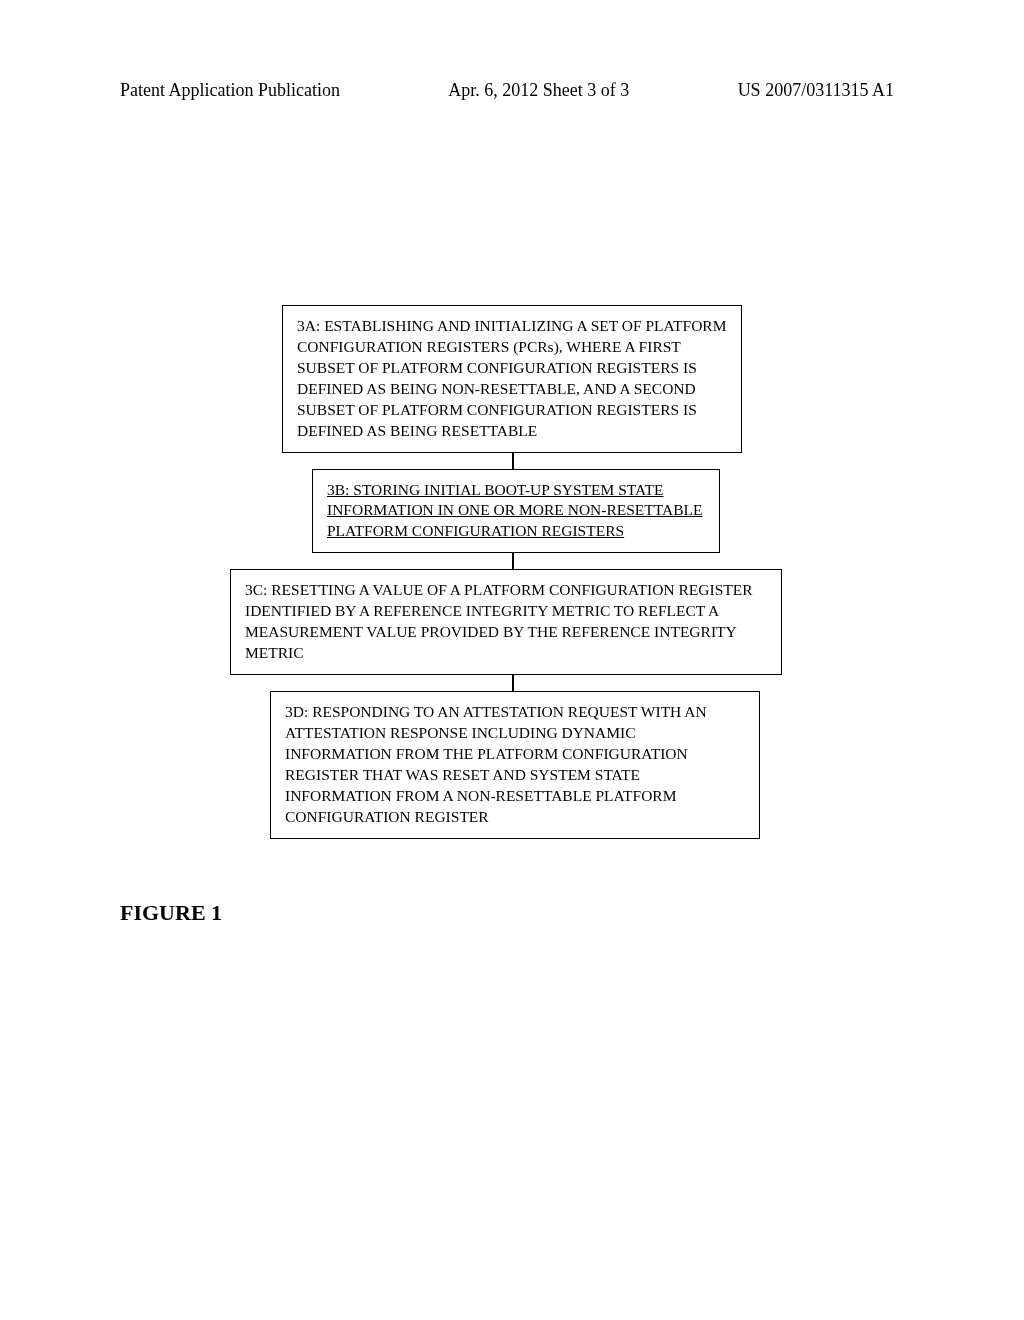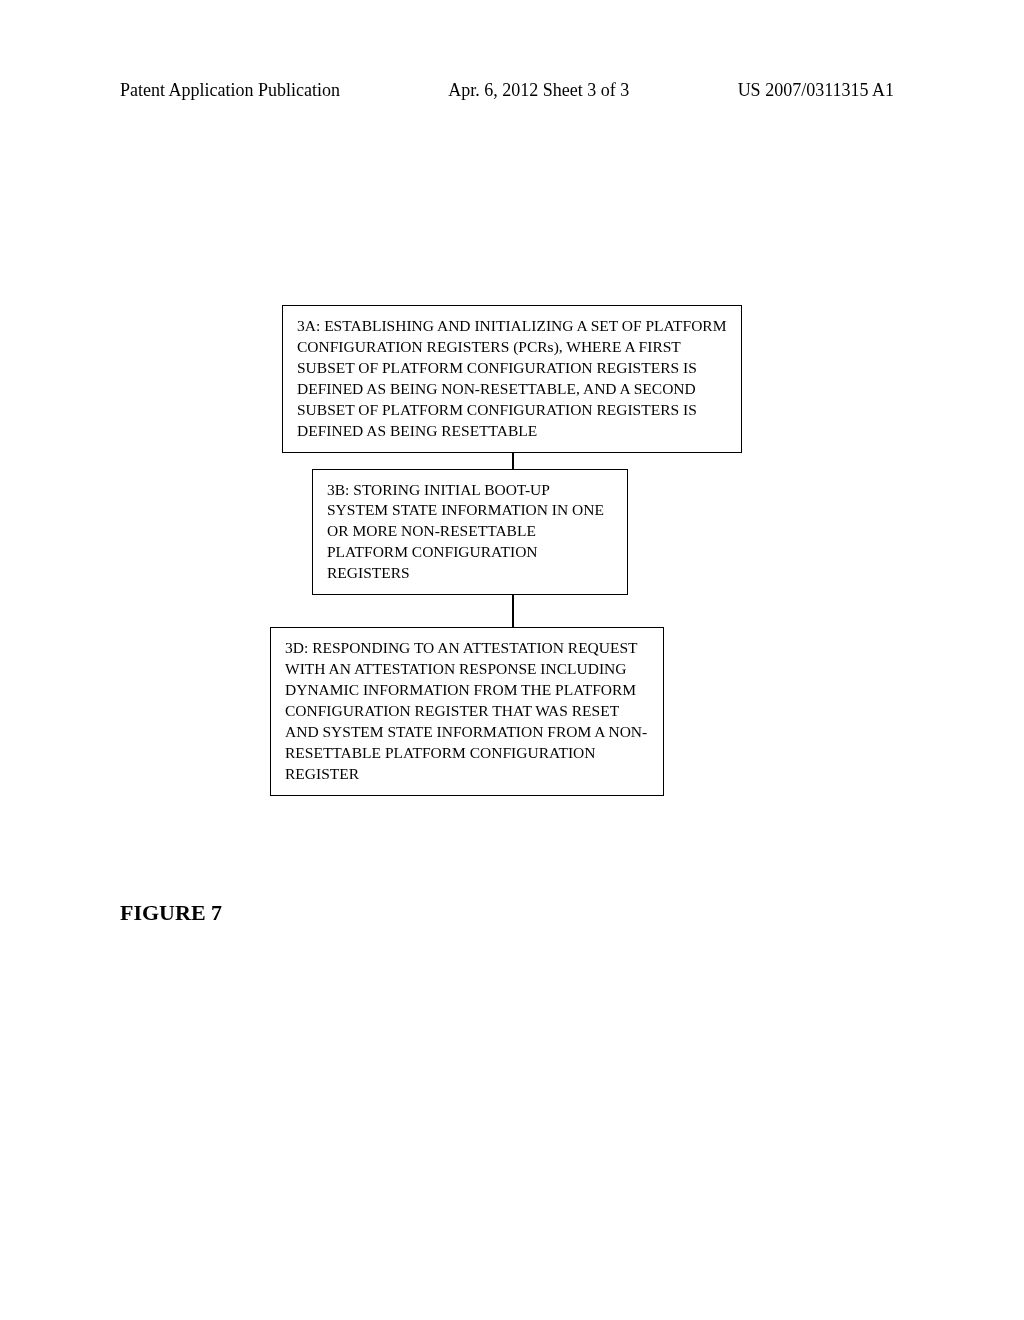--- a/index.html
+++ b/index.html
@@ -39,29 +39,30 @@
       line-height: 1.35;
       background: #fff;
       position: relative;
       margin: 0 auto;
     }
     .box-3a {
       width: 460px;
       margin-left: 70px;
     }
     .box-3b {
-      width: 316px;
+      width: 408px;
       margin-left: 100px;
+      text-decoration: underline;
     }
     .box-3c {
       width: 552px;
       margin-left: 18px;
     }
     .box-3d {
-      width: 394px;
+      width: 490px;
       margin-left: 58px;
     }
     .connector {
       width: 1.5px;
       height: 16px;
       background: #000;
       margin: 0 auto;
       position: relative;
     }
     .connector-1 {
@@ -92,21 +93,24 @@
 
 <div class="flowchart">
   <div class="box box-3a">
     <span>3A: ESTABLISHING AND INITIALIZING  A SET OF PLATFORM CONFIGURATION REGISTERS (PCRs), WHERE A FIRST SUBSET OF PLATFORM CONFIGURATION REGISTERS IS DEFINED AS BEING NON-RESETTABLE, AND A SECOND SUBSET OF PLATFORM CONFIGURATION REGISTERS IS DEFINED AS BEING RESETTABLE</span>
   </div>
   <div class="connector connector-1"></div>
   <div class="box box-3b">
     <span>3B: STORING INITIAL BOOT-UP SYSTEM STATE INFORMATION IN ONE OR MORE NON-RESETTABLE PLATFORM CONFIGURATION REGISTERS</span>
   </div>
   <div class="connector connector-2"></div>
+  <div class="box box-3c">
+    <span>3C: RESETTING A VALUE OF A PLATFORM CONFIGURATION REGISTER IDENTIFIED BY A REFERENCE INTEGRITY METRIC TO REFLECT A MEASUREMENT VALUE PROVIDED BY THE REFERENCE INTEGRITY METRIC</span>
+  </div>
   <div class="connector connector-3"></div>
   <div class="box box-3d">
     <span>3D: RESPONDING TO AN ATTESTATION REQUEST WITH AN ATTESTATION RESPONSE INCLUDING DYNAMIC INFORMATION FROM THE PLATFORM CONFIGURATION REGISTER THAT WAS RESET AND SYSTEM STATE INFORMATION FROM A NON-RESETTABLE PLATFORM CONFIGURATION REGISTER</span>
   </div>
 </div>
 
 <div class="figure-label">
-  <span>FIGURE 7</span>
+  <span>FIGURE 1</span>
 </div>
 
 </body></html>

